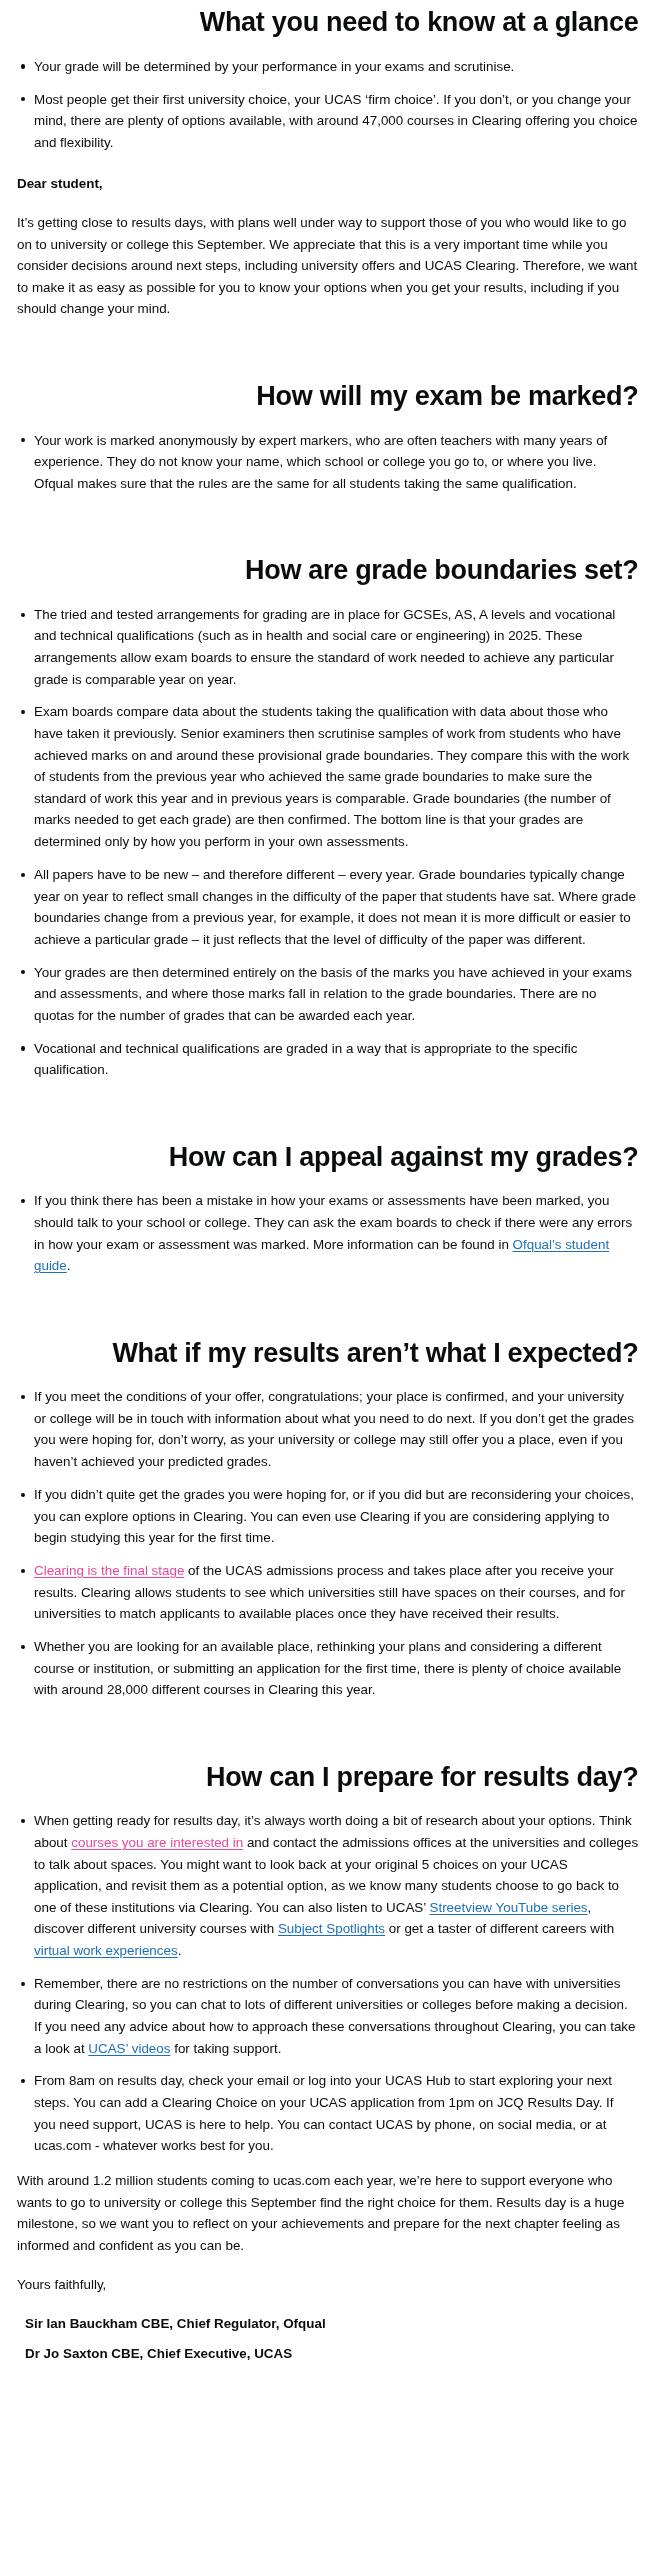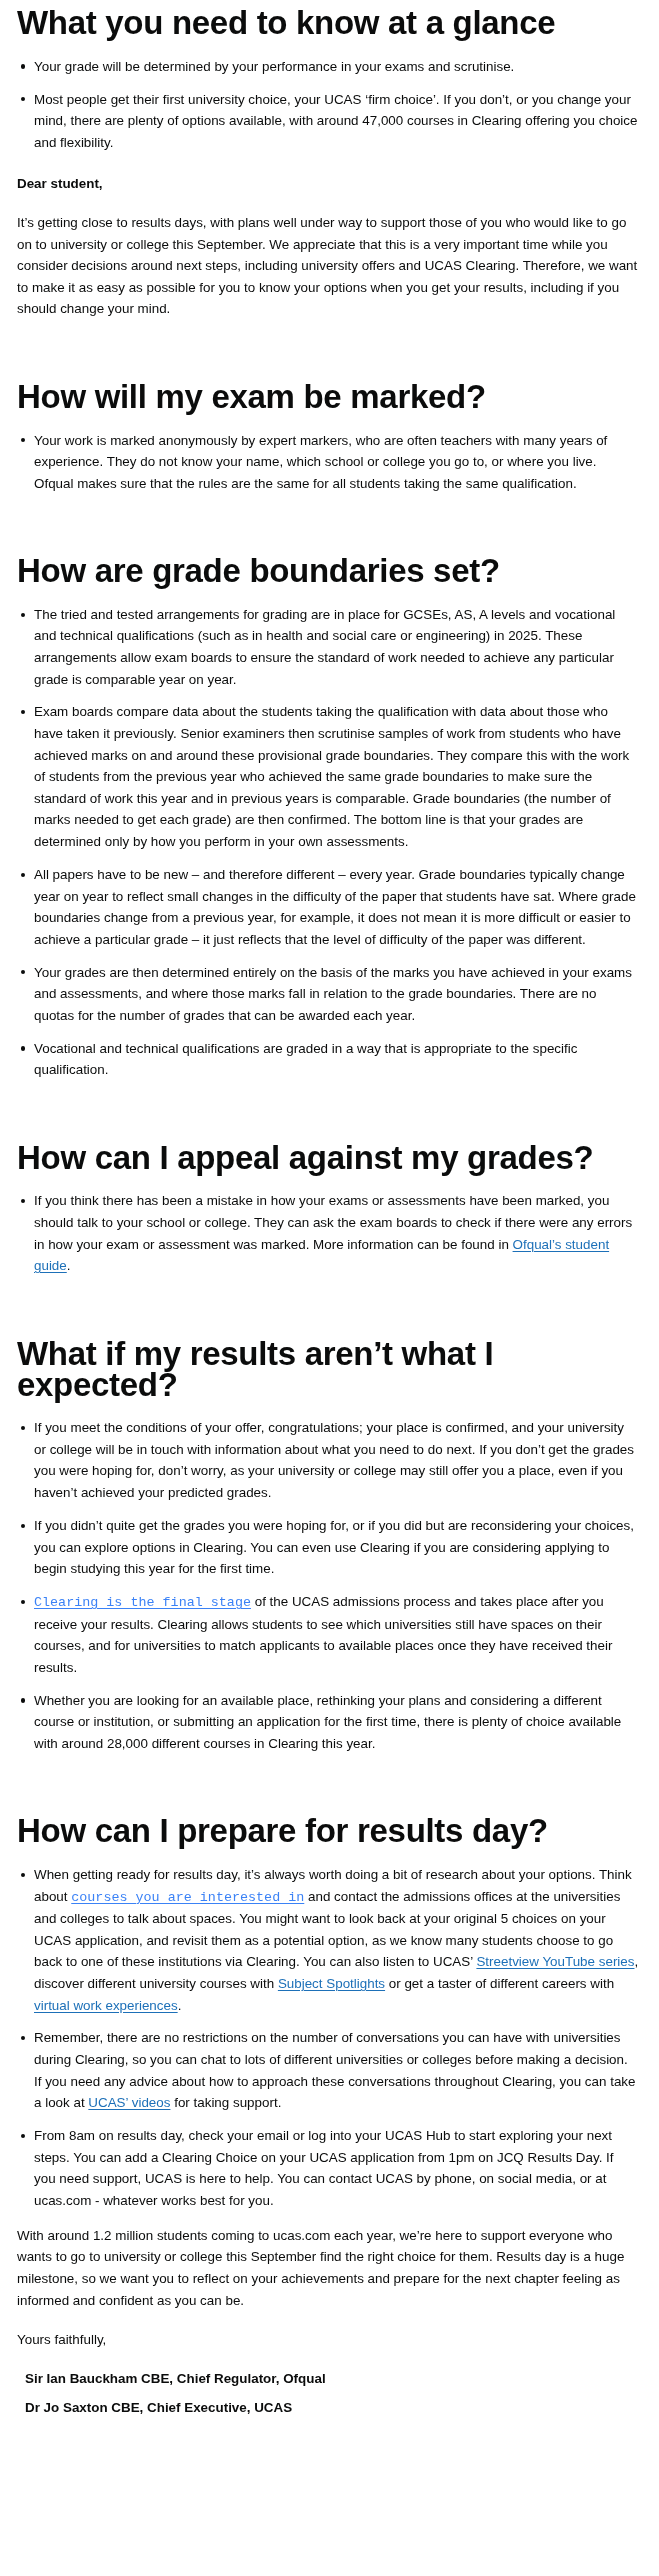--- a/index.html
+++ b/index.html
@@ -7,39 +7,40 @@
     width: 659px;
     font-family: "Liberation Sans", "DejaVu Sans", sans-serif;
     color: #0b0c0c;
     font-size: 13.4px;
     line-height: 21.6px;
   }
   .page { padding: 7.2px 20.6px 5.2px 17px; }
   h2 {
     font-family: "Liberation Sans", sans-serif;
     font-weight: 700;
-    font-size: 33px;
+    font-size: 27px;
     line-height: 31px;
     margin: 0 0 17.5px 0;
     letter-spacing: -0.3px;
+    text-align: right;
   }
   h2.spaced { margin-top: 61px; }
   ul { margin: 0 0 13.4px 0; padding: 0 0 0 17px; list-style: none; }
   li { position: relative; margin: 0 0 11.3px 0; padding-right: 0; }
   li::before {
     content: "";
     position: absolute;
     left: -13.4px; top: 8.8px;
     width: 4.1px; height: 4.1px; border-radius: 50%;
     background: #0b0c0c;
   }
   p { margin: 0 0 17.5px 0; }
   .bold { font-weight: 700; }
   a { color: #1d70b8; text-decoration: underline; text-underline-offset: 2.1px; text-decoration-thickness: 1px; }
-  a.visited { color: #3b82f6; font-family: Liberation Mono, monospace; }
+  a.visited { color: #ec4899; }
   .sig { font-weight: 700; margin: 8px; }
 </style>
 </head>
 <body>
 
 <div class="page">
 
   <section>
     <h2>What you need to know at a glance</h2>
     <ul>

